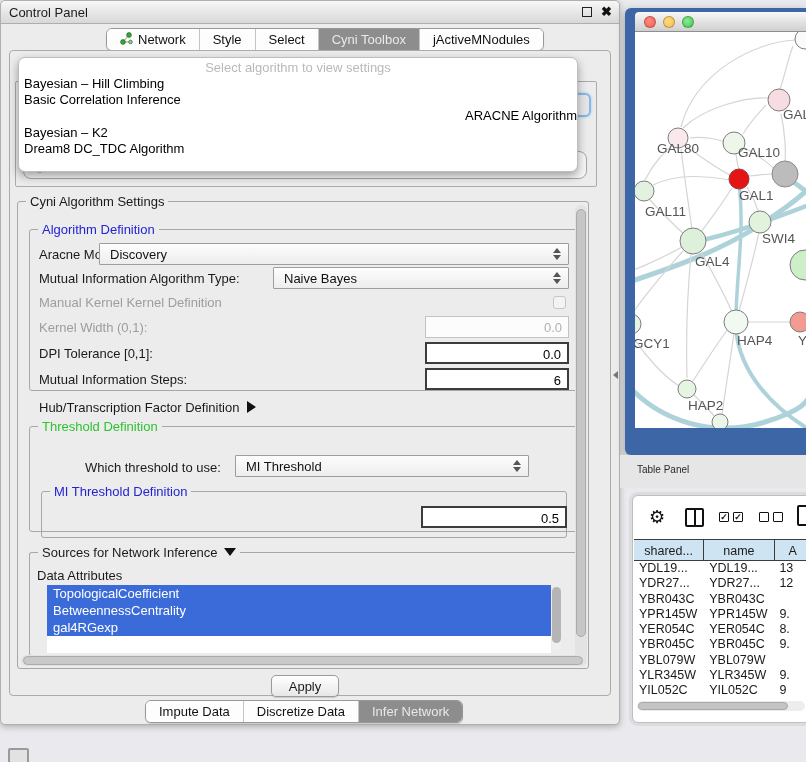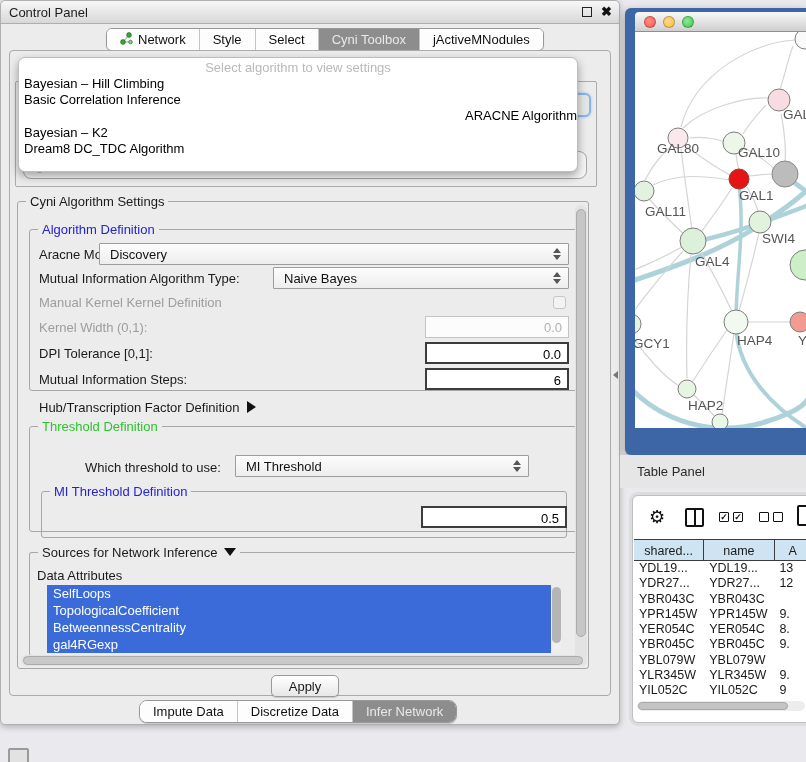--- a/index.html
+++ b/index.html
@@ -74,21 +74,21 @@
   #splitter-arrow { left:613px; top:371px; width:0; height:0; border-top:4px solid transparent; border-bottom:4px solid transparent; border-right:5px solid #777; }
 
   
   #net-window { left:625px; top:8px; width:181px; height:447px; background:#3d66a6; border-radius:6px 0 0 6px; box-shadow:0 3px 8px rgba(0,0,0,.35); }
   #net-titlebar { left:635px; top:12px; width:171px; height:20px; background:linear-gradient(#f8f8f8,#cfcfcf); border-bottom:1px solid #8f8f8f; border-radius:4px 0 0 0; }
   .light { position:absolute; top:4px; width:12px; height:12px; border-radius:50%; border:1px solid rgba(0,0,0,.25); }
   #net-canvas { left:635px; top:32px; width:171px; height:396px; background:#fff; }
 
   
   #tp-strip { left:620px; top:455px; width:186px; height:33px; background:#e6e6e6; }
-  #tp-title { left:17px; top:9px; font-size:13px; color:#2a2a2a; }
+  #tp-title { left:17px; top:9px; font-size:10px; color:#2a2a2a; }
   #tp-card { left:632px; top:495px; width:180px; height:228px; background:#fff; border:1px solid #bfbfbf; border-radius:6px 0 0 6px; box-shadow:0 0 0 3px #dcdcdc; }
   .tb-icon { position:absolute; color:#111; }
   #icon-columns { left:52px; top:12px; width:19px; height:19px; border:2px solid #111; border-radius:2px; }
   #icon-columns:before { content:""; position:absolute; left:6.5px; top:0; width:2px; height:15px; background:#111; }
   .ck { position:absolute; width:10px; height:10px; border:1.5px solid #111; border-radius:1px; font-size:9px; line-height:9px; text-align:center; color:#111; font-weight:bold; }
   #icon-file { left:164px; top:9px; width:16px; height:21px; border:2px solid #111; border-radius:2px; }
   #tp-table { position:absolute; left:1px; top:43px; width:178px; }
   #tp-header { display:flex; height:22px; background:#cfe4f2; border-top:1px solid #3c3c3c; border-bottom:1px solid #3c3c3c; }
   #tp-header .hc { border-right:1px solid #3c3c3c; font-size:12.5px; text-align:center; padding-top:4px; overflow:hidden; white-space:nowrap; }
   .col1 { width:75px; } .col2 { width:75px; } .col3 { width:40px; }
@@ -196,39 +196,38 @@
   <div class="grp" style="left:40px; top:490px; width:526px; height:47px;">
     <span class="glabel blue">MI Threshold Definition</span>
   </div>
   <div class="abs field en" style="left:420px; top:505px; width:146px;"><span>0.5</span></div>
 
   <div class="grp" style="left:28px; top:551px; width:550px; height:104px; border-bottom:none;">
     <span class="glabel"><span>Sources for Network Inference</span><span class="tri-down"></span></span>
   </div>
   <span class="abs flabel bold" style="left:36px; top:567px;">Data Attributes</span>
   <div class="abs" id="attr-list">
-    <div class="item">SelfLoops</div>
     <div class="item">TopologicalCoefficient</div>
     <div class="item">BetweennessCentrality</div>
     <div class="item">gal4RGexp</div>
   </div>
   <div class="abs" id="attr-vscroll">
       <div class="thumb"></div>
     </div>
 
   <div class="abs" id="settings-vscroll">
       <div class="thumb"></div>
     </div>
   <div class="abs" id="settings-hscroll">
       <div class="thumb"></div>
     </div>
 
   <div class="abs" id="apply-btn"><span>Apply</span></div>
 
-  <div class="abs seg" style="left:138px; top:699px;border-radius:8px;">
+  <div class="abs seg" style="left:144px; top:699px;">
     <div class="tab">
         <span>Impute Data</span>
       </div>
     <div class="tab">
         <span>Discretize Data</span>
       </div>
     <div class="tab sel">
         <span>Infer Network</span>
       </div>
   </div>

